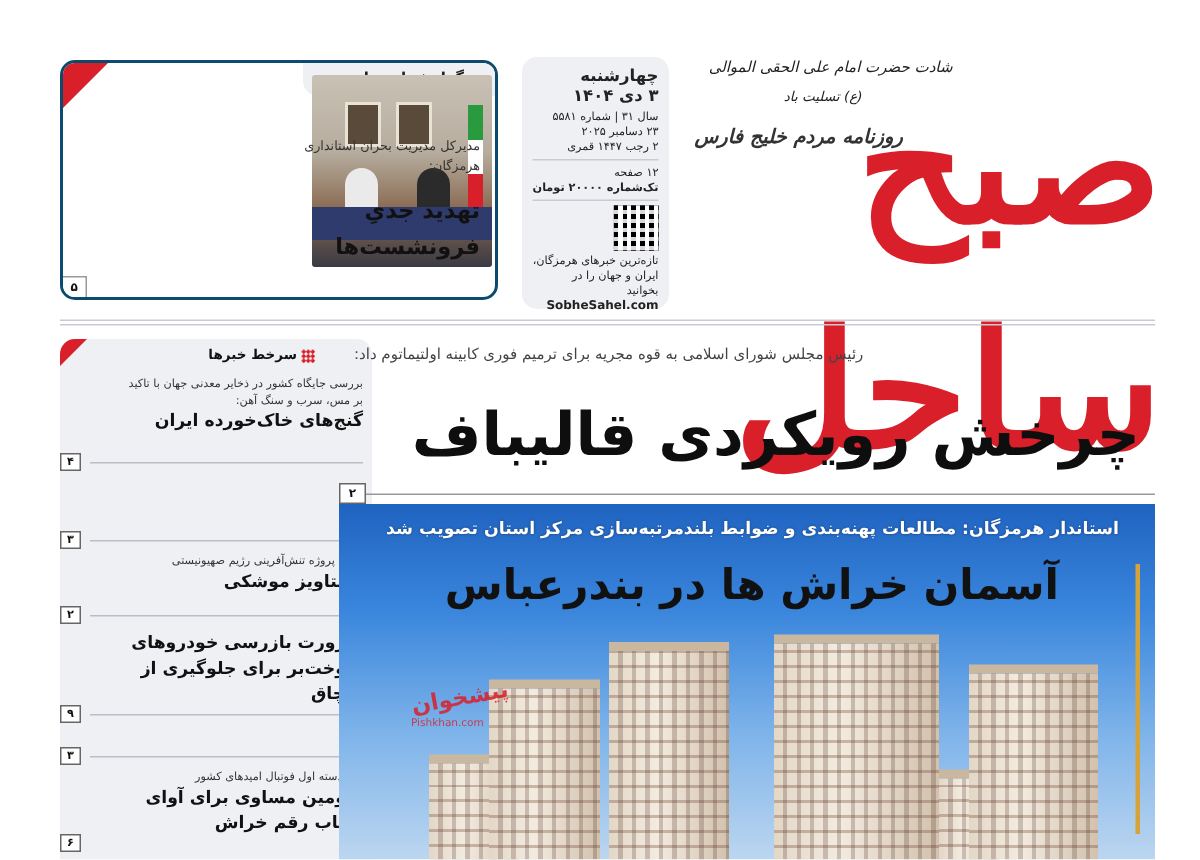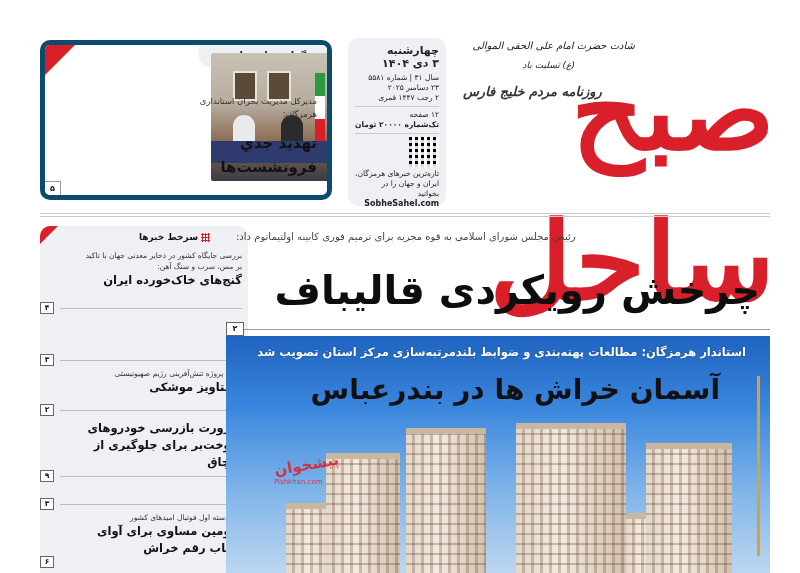--- a/index.html
+++ b/index.html
@@ -19,21 +19,21 @@
   .info-date { font-weight: bold; font-size: 11px; line-height: 14px; margin-bottom: 2px; }
   .info-line { display: block; }
   .info-bold { font-weight: bold; }
   .info-sep { height: 1px; background: #c8ccd2; margin: 3px 0; }
   .qr { width: 30px; height: 30px; margin: 3px 0 2px auto; background:
         repeating-linear-gradient(90deg,#000 0 3px,#fff 3px 6px),
         #000; position: relative; }
   .qr::after { content: ""; position: absolute; inset: 0; background: repeating-linear-gradient(0deg, rgba(255,255,255,0.85) 0 3px, transparent 3px 6px); }
   .site { font-weight: bold; font-size: 8px; direction: ltr; text-align: right; }
 
-  .feature-box { position: absolute; left: 40px; top: 40px; width: 292px; height: 160px; background: #fff; border: 5px solid #0c4a6e; border-radius: 10px; overflow: hidden; }
+  .feature-box { position: absolute; left: 40px; top: 40px; width: 292px; height: 160px; background: #fff; border: 2px solid #0c4a6e; border-radius: 10px; overflow: hidden; }
   .feature-label { position: absolute; right: 0; top: 0; width: 128px; height: 22px; background: #eef0f3; border-bottom-left-radius: 10px; font-size: 10px; font-weight: bold; text-align: center; line-height: 22px; color: #222; }
   .feature-photo { position: absolute; left: 166px; top: 8px; width: 120px; height: 128px; background: linear-gradient(180deg,#c9c1b4 0%,#b6ad9f 40%,#8a6a52 70%,#3a3a44 100%); border-radius: 2px; overflow: hidden; }
   .photo-portrait { position: absolute; top: 18px; width: 24px; height: 30px; background: #5a4a3a; border: 2px solid #e9e3d6; }
   .photo-table { position: absolute; left: 0; right: 0; bottom: 18px; height: 22px; background: #2f3a6d; }
   .photo-flag { position: absolute; right: 6px; top: 20px; width: 10px; height: 70px; background: linear-gradient(180deg,#2a9a3e 0 33%,#fff 33% 66%,#d9202a 66% 100%); }
   .photo-person { position: absolute; bottom: 34px; width: 22px; height: 32px; border-radius: 11px 11px 0 0; background: #2b2b2b; }
   .feature-sub { position: absolute; right: 10px; top: 50px; width: 152px; font-size: 8.5px; line-height: 13px; color: #333; }
   .feature-title { position: absolute; right: 10px; top: 86px; width: 152px; font-size: 15px; line-height: 24px; font-weight: bold; color: #111; }
   .feature-page { position: absolute; left: 0; bottom: 0; width: 16px; height: 14px; background: #fff; border-top: 1px solid #999; border-right: 1px solid #999; font-size: 8px; font-weight: bold; text-align: center; line-height: 13px; }
   .red-corner { position: absolute; left: 0; top: 0; width: 0; height: 0; border-top: 30px solid #d9202a; border-right: 30px solid transparent; }
@@ -51,21 +51,21 @@
   .sb-num { position: absolute; left: 0; width: 14px; height: 12px; background: #fff; border: 1px solid #666; font-size: 7.5px; font-weight: bold; text-align: center; line-height: 10px; }
   .sb-line { position: absolute; left: 6px; right: 6px; height: 1px; background: #b9bec6; }
 
   
   .kicker-main { position: absolute; right: 24px; top: 226px; width: 540px; font-size: 10px; color: #444; text-align: left; line-height: 22px; }
   .headline { position: absolute; right: 40px; top: 258px; width: 540px; font-size: 40px; font-weight: bold; text-align: right; line-height: 64px; color: #0e0e0e; letter-spacing: -1px; }
   .main-num { position: absolute; left: 226px; top: 322px; width: 18px; height: 14px; background: #fff; border: 1px solid #666; font-size: 8px; font-weight: bold; text-align: center; line-height: 12px; }
   .main-rule { position: absolute; left: 244px; top: 329px; width: 526px; height: 1px; background: #999; }
   .photo { position: absolute; left: 226px; top: 336px; width: 544px; height: 237px; background: linear-gradient(180deg,#1f63c0 0%,#3a86dd 30%,#7fb4ea 65%,#bcd6f0 100%); overflow: hidden; }
   .photo-kicker { position: absolute; right: 24px; top: 8px; font-size: 11.5px; font-weight: bold; color: #fff; line-height: 16px; text-shadow: 0 0 2px rgba(0,0,0,0.4); }
-  .photo-title { position: absolute; right: 50px; top: 32px; font-size: 28px; font-weight: bold; color: #111; line-height: 44px; }
+  .photo-title { position: absolute; right: 64px; top: 32px; font-size: 28px; font-weight: bold; color: #111; line-height: 44px; }
   .watermark { position: absolute; left: 48px; top: 120px; font-size: 15px; color: #d9202a; transform: rotate(-10deg); font-weight: bold; opacity: 0.85; }
   .watermark-url { position: absolute; left: 48px; top: 142px; font-size: 7px; color: #d9202a; direction: ltr; opacity: 0.8; }
   .bldg { position: absolute; bottom: 0; background:
           repeating-linear-gradient(0deg, rgba(0,0,0,0) 0 8px, rgba(120,80,60,0.35) 8px 10px),
           linear-gradient(90deg,#e3d7c7 0%,#f3ebdf 40%,#d2c1ad 100%); border-top: 6px solid #c9b7a0; }
   .bldg::after { content:""; position:absolute; inset:0; background: repeating-linear-gradient(90deg, transparent 0 6px, rgba(80,50,40,0.25) 6px 9px); }
   .crane { position: absolute; top: 40px; right: 10px; width: 3px; height: 180px; background: #d6a33a; }
 </style>
 </head>
 <body>

